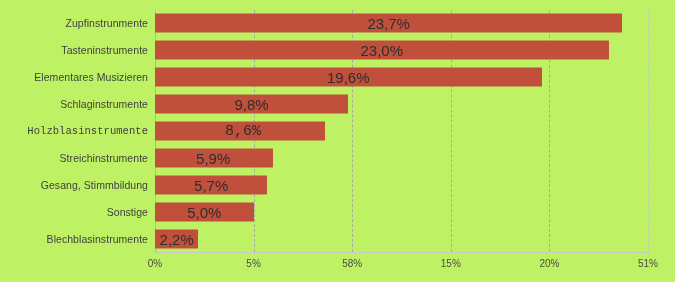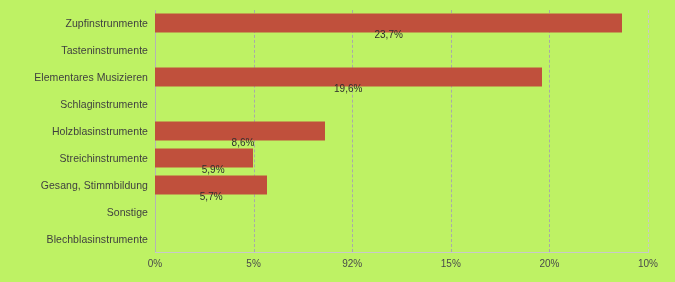--- a/index.html
+++ b/index.html
@@ -90,27 +90,27 @@
   .bar {
     position: absolute;
     left: 0;
     top: 0;
     height: 100%;
     background: #c0503c;
   }
 
   .bar-value {
     position: absolute;
-    top: 11px;
+    top: 0;
     left: 0;
     height: 100%;
     display: flex;
     align-items: center;
     justify-content: center;
-    font-size: 10px;
+    font-size: 15px;
     color: #2e2e2e;
     white-space: nowrap;
     pointer-events: none;
   }
 
   
   .tick-label {
     position: absolute;
     top: 258px;
     transform: translateX(-50%);
@@ -136,64 +136,80 @@
     <div id="rows">
         <div class="row" style="top: 0px; height: 26.8889px;">
           <div class="cat-label">Zupfinstrunmente</div>
           <div class="bar-wrap" style="width: 467.364px;">
             <div class="bar" style="width: 100%; background: rgb(192, 80, 60);"></div>
             <div class="bar-value" style="width: 467.364px;">23,7%</div>
           </div>
         </div>
         <div class="row" style="top: 26.8889px; height: 26.8889px;">
           <div class="cat-label">Tasteninstrumente</div>
+          <div class="bar-wrap" style="width: 453.56px;">
+            <div class="bar" style="width: 100%; background: rgb(192, 80, 60);"></div>
+            <div class="bar-value" style="width: 453.56px;">23,0%</div>
+          </div>
         </div>
         <div class="row" style="top: 53.7778px; height: 26.8889px;">
           <div class="cat-label">Elementares Musizieren</div>
           <div class="bar-wrap" style="width: 386.512px;">
             <div class="bar" style="width: 100%; background: rgb(192, 80, 60);"></div>
             <div class="bar-value" style="width: 386.512px;">19,6%</div>
           </div>
         </div>
         <div class="row" style="top: 80.6667px; height: 26.8889px;">
           <div class="cat-label">Schlaginstrumente</div>
-        </div>
-        <div class="row" style="top: 107.556px; height: 26.8889px;">
+          <div class="bar-wrap" style="width: 193.256px;">
+            <div class="bar" style="width: 100%; background: rgb(192, 80, 60);"></div>
+            <div class="bar-value" style="width: 193.256px;">9,8%</div>
+          </div>
+        </div>
+        <div class="row" style="top: 107.556px; height: 26.8889px; font-family: Liberation Mono, monospace;">
           <div class="cat-label">Holzblasinstrumente</div>
           <div class="bar-wrap" style="width: 169.592px;">
             <div class="bar" style="width: 100%; background: rgb(192, 80, 60);"></div>
             <div class="bar-value" style="width: 176px;">8,6%</div>
           </div>
         </div>
         <div class="row" style="top: 134.444px; height: 26.8889px;">
           <div class="cat-label">Streichinstrumente</div>
-          <div class="bar-wrap" style="width: 98px;">
+          <div class="bar-wrap" style="width: 118px;">
             <div class="bar" style="width: 100%; background: rgb(192, 80, 60);"></div>
             <div class="bar-value" style="width: 116.348px;">5,9%</div>
           </div>
         </div>
         <div class="row" style="top: 161.333px; height: 26.8889px;">
           <div class="cat-label">Gesang, Stimmbildung</div>
           <div class="bar-wrap" style="width: 112.404px;">
             <div class="bar" style="width: 100%; background: rgb(192, 80, 60);"></div>
             <div class="bar-value" style="width: 112.404px; text-align: right;">5,7%</div>
           </div>
         </div>
         <div class="row" style="top: 188.222px; height: 26.8889px;">
           <div class="cat-label">Sonstige</div>
+          <div class="bar-wrap" style="width: 98.6px;">
+            <div class="bar" style="width: 100%; background: rgb(192, 80, 60);"></div>
+            <div class="bar-value" style="width: 98.6px;">5,0%</div>
+          </div>
         </div>
         <div class="row" style="top: 215.111px; height: 26.8889px;">
           <div class="cat-label">Blechblasinstrumente</div>
+          <div class="bar-wrap" style="width: 43.384px;">
+            <div class="bar" style="width: 100%; background: rgb(192, 80, 60);"></div>
+            <div class="bar-value" style="width: 43.384px;">2,2%</div>
+          </div>
         </div>
       </div>
   </div>
 
   <div class="axis-line-x"></div>
   <div id="ticks">
       <div class="tick-label" style="left: 155px;">0%</div>
       <div class="tick-label" style="left: 253.6px;">5%</div>
-      <div class="tick-label" style="left: 352.2px;">92%</div>
+      <div class="tick-label" style="left: 352.2px;">58%</div>
       <div class="tick-label" style="left: 450.8px;">15%</div>
       <div class="tick-label" style="left: 549.4px;">20%</div>
-      <div class="tick-label" style="left: 648px;">10%</div>
+      <div class="tick-label" style="left: 648px;">51%</div>
     </div>
 
 </div>
 
 </body></html>

